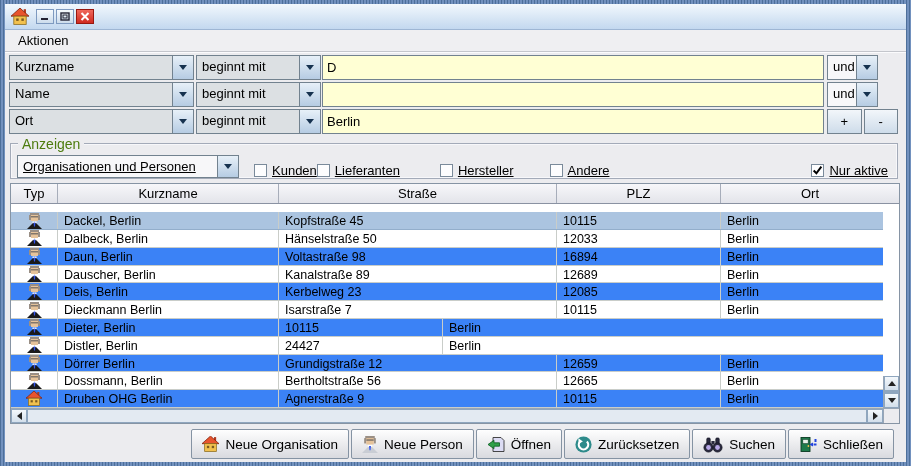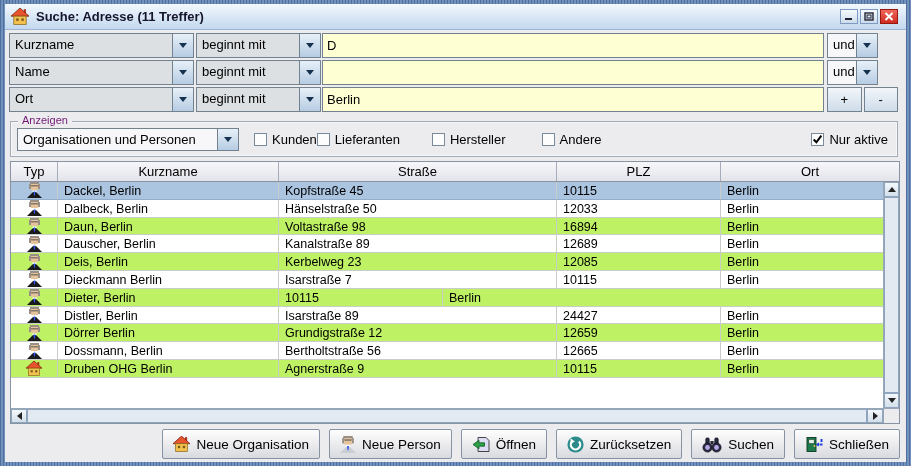--- a/index.html
+++ b/index.html
@@ -53,45 +53,45 @@
   .rightbox { width:71px; margin-left:3px; display:flex;border-radius:10px; }
   .combo.conj { width:51px; }
   .sbtn {
     flex:1; border:1px solid #72828F; background:linear-gradient(#F2F6FA,#CEDCEA);
     font-size:13px; color:#000; display:flex; align-items:center; justify-content:center; cursor:default;
   }
   .sbtn + .sbtn { margin-left:2px; }
 
   
   .group { flex:0 0 36px; margin:7px 8px 0 5px; border:1px solid #A3AAB8; box-shadow:inset 0 0 0 1px #F7F7FA; position:relative; }
-  .gtitle { position:absolute; top:-8px; left:7px; background:#ECECEF; padding:0 4px; font-size:11px; color:#701a75; }
-  .gbody { height:100%; display:flex; align-items:center; padding:0 9px 0 6px; }
+  .gtitle { position:absolute; top:-8px; left:7px; background:#ECECEF; padding:0 4px; font-size:14px; color:#4d7c0f; }
+  .gbody { height:100%; display:flex; align-items:flex-end; padding:0 9px 0 6px;text-decoration:underline; }
   .combo.type { width:222px; height:23px; }
   .cb { display:flex; align-items:center; gap:5px; cursor:default; }
   .cbox {
     width:13px; height:13px; background:#FDFDFE; border:1px solid #7A8A9A;
     display:flex; align-items:center; justify-content:center;
   }
   .tick { display:none; }
   .cb.checked .tick { display:block; }
   .cblabel { font-size:13px; color:#000; }
   .spacer { flex:1; }
 
   
   .table { flex:1; margin:4px 6px 0 5px; border:1px solid #8694A4; background:#FFF; display:flex; flex-direction:column; }
   .thead { flex:0 0 20px; display:flex; background:linear-gradient(#F7F7FA,#E3E4EA); border-bottom:1px solid #8A92A2; }
   .th {
     font-size:13px; color:#000; text-align:center; padding-top:2px;
     border-right:1px solid #A7ADBA; overflow:hidden; white-space:nowrap;
   }
   .c-typ { width:47px; } .c-kurz { width:221px; } .c-str { width:278px; } .c-plz { width:164px; } .c-ort { flex:1; }
-  .tmiddle { flex:1; display:flex; overflow:hidden; }
+  .tmiddle { flex:1; display:flex; overflow:hidden;align-items:flex-end; }
   .tbody { flex:1; background:#FFF; overflow:hidden; }
   .trow { height:17.8px; display:flex; border-bottom:1px solid #C9CDC9; }
-  .trow.odd  { background:#bef264; }
+  .trow.odd  { background:#3b82f6; }
   .trow.even { background:#FFFFFF; }
   .trow.sel  { background:#ABC4E0; border-bottom-color:#93AECB; }
   .cell { border-right:1px solid #C9CDC9; overflow:hidden; white-space:nowrap; }
   .cell-typ { width:47px; display:flex; align-items:center; justify-content:center; }
   .cell-text { font-size:12.5px; color:#000; padding:2px 0 0 6px; }
   .cw-kurz { width:221px; } .cw-str { width:278px; } .cw-plz { width:164px; } .cw-ort { flex:1; }
 
   .vscroll { flex:0 0 16px; border-left:1px solid #98A6B6; background:#EDF0F4; display:flex; flex-direction:column; }
   .sb-btn {
     flex:0 0 15px; background:linear-gradient(#F4F8FB,#D3DFEB); border:1px solid #8FA6BE;
@@ -103,21 +103,21 @@
   .hscroll { flex:1; background:#EDF0F4; display:flex; }
   .hscroll .sb-btn { flex:0 0 16px; }
   .sb-thumb.h { flex:1; }
   .corner { flex:0 0 16px; background:#ECECEF; border-left:1px solid #98A6B6; }
   .tri-up    { width:0;height:0;border-left:4px solid transparent;border-right:4px solid transparent;border-bottom:5px solid #222; }
   .tri-down2 { width:0;height:0;border-left:4px solid transparent;border-right:4px solid transparent;border-top:5px solid #222; }
   .tri-left  { width:0;height:0;border-top:4px solid transparent;border-bottom:4px solid transparent;border-right:5px solid #222; }
   .tri-right { width:0;height:0;border-top:4px solid transparent;border-bottom:4px solid transparent;border-left:5px solid #222; }
 
   
-  .btnbar { flex:0 0 38px; display:flex; align-items:center; justify-content:flex-end; gap:9px; padding:2px 6px 0 0; }
+  .btnbar { flex:0 0 38px; display:flex; align-items:center; justify-content:flex-end; gap:2px; padding:2px 12px 0 0; }
   .abtn {
     height:30px; display:flex; align-items:center; gap:6px; padding:0 10px;
     background:linear-gradient(#FEFEFE,#D9DADF); border:1px solid #8593A3; border-radius:2px;
     font-family:"Liberation Sans",sans-serif; font-size:13.5px; color:#000; cursor:default;
   }
   .bicon { display:flex; align-items:center; }
 </style>
 </head>
 <body>
 
@@ -127,41 +127,43 @@
     <div class="titlebar">
       <span class="bicon">
         <svg width="18" height="17" viewBox="0 0 16 15">
           <rect x="11.3" y="1" width="2" height="4" fill="#B03A20"></rect>
           <polygon points="8,0 16,7.2 0,7.2" fill="#E8542E" stroke="#7A1E08" stroke-width="0.7"></polygon>
           <rect x="2.5" y="7.2" width="11" height="7.3" fill="#F2C14E" stroke="#8A6A1A" stroke-width="0.7"></rect>
           <rect x="4.6" y="9.2" width="2.2" height="2.2" fill="#7A5A20"></rect>
           <rect x="9.2" y="9.2" width="2.2" height="2.2" fill="#7A5A20"></rect>
         </svg>
       </span>
-      <span class="ttext">Suche: Adresse (11 Treffer)</span>
       <span class="wbtns">
         <span class="wbtn">
           <svg width="10" height="9" viewBox="0 0 10 9">
               <rect x="1" y="6" width="7" height="2" fill="#223"></rect>
             </svg>
         </span>
         <span class="wbtn">
           <svg width="10" height="9" viewBox="0 0 10 9">
               <rect x="1" y="1" width="8" height="7" fill="none" stroke="#223" stroke-width="1.4"></rect>
               <rect x="3" y="3" width="4" height="3" fill="none" stroke="#223" stroke-width="1"></rect>
             </svg>
         </span>
         <span class="wbtn close">
           <svg width="10" height="9" viewBox="0 0 10 9">
               <path d="M1.5 1 L8.5 8 M8.5 1 L1.5 8" stroke="#FFF" stroke-width="2"></path>
             </svg>
         </span>
       </span>
     </div>
 
+    <div class="menubar">
+      <span class="menuitem">Aktionen</span>
+    </div>
 
     <div class="filters">
       <div class="frow">
         <div class="combo field">
           <span class="ctext">Kurzname</span>
           <span class="cbtn">
               <i class="tri-down"></i>
             </span>
         </div>
         <div class="combo op">
@@ -234,21 +236,21 @@
             </span>
         </div>
         <label class="cb" style="margin-left:15px">
           <span class="cbox"></span>
           <span class="cblabel">Kunden</span>
         </label>
         <label class="cb" style="">
           <span class="cbox"></span>
           <span class="cblabel">Lieferanten</span>
         </label>
-        <label class="cb" style="margin-left:32px">
+        <label class="cb" style="margin-left:40px">
           <span class="cbox"></span>
           <span class="cblabel">Hersteller</span>
         </label>
         <label class="cb" style="margin-left:36px">
           <span class="cbox"></span>
           <span class="cblabel">Andere</span>
         </label>
         <span class="spacer"></span>
         <label class="cb checked">
           <span class="cbox">
@@ -403,21 +405,20 @@
     <rect x="2" y="2" width="2" height="5" fill="#9A8F85"></rect>
     <rect x="11" y="2" width="2" height="5" fill="#9A8F85"></rect>
     <rect x="4" y="2" width="7" height="6" fill="#E6C39A"></rect>
     <rect x="4" y="3.2" width="7" height="1.2" fill="#6B6560"></rect>
     <polygon points="0,16 7.5,8.5 15,16" fill="#1A1A1A"></polygon>
     <rect x="5.5" y="8.5" width="4" height="1.6" fill="#FFFFFF"></rect>
     <polygon points="6.6,9.5 8.4,9.5 8,13.5 7,13.5" fill="#3355EE"></polygon>
   </svg>
 </div>
     <div class="cell cell-text cw-kurz">Distler, Berlin</div>
-    <div class="cell cell-text cw-str">Isarstraße 89</div>
     <div class="cell cell-text cw-plz">24427</div>
     <div class="cell cell-text cw-ort" style="border-right:none">Berlin</div>
   </div>
             <div class="trow odd">
     <div class="cell cell-typ">
   <svg width="15" height="16" viewBox="0 0 15 16">
     <rect x="3" y="0" width="9" height="3" fill="#9A8F85"></rect>
     <rect x="2" y="2" width="2" height="5" fill="#9A8F85"></rect>
     <rect x="11" y="2" width="2" height="5" fill="#9A8F85"></rect>
     <rect x="4" y="2" width="7" height="6" fill="#E6C39A"></rect>

